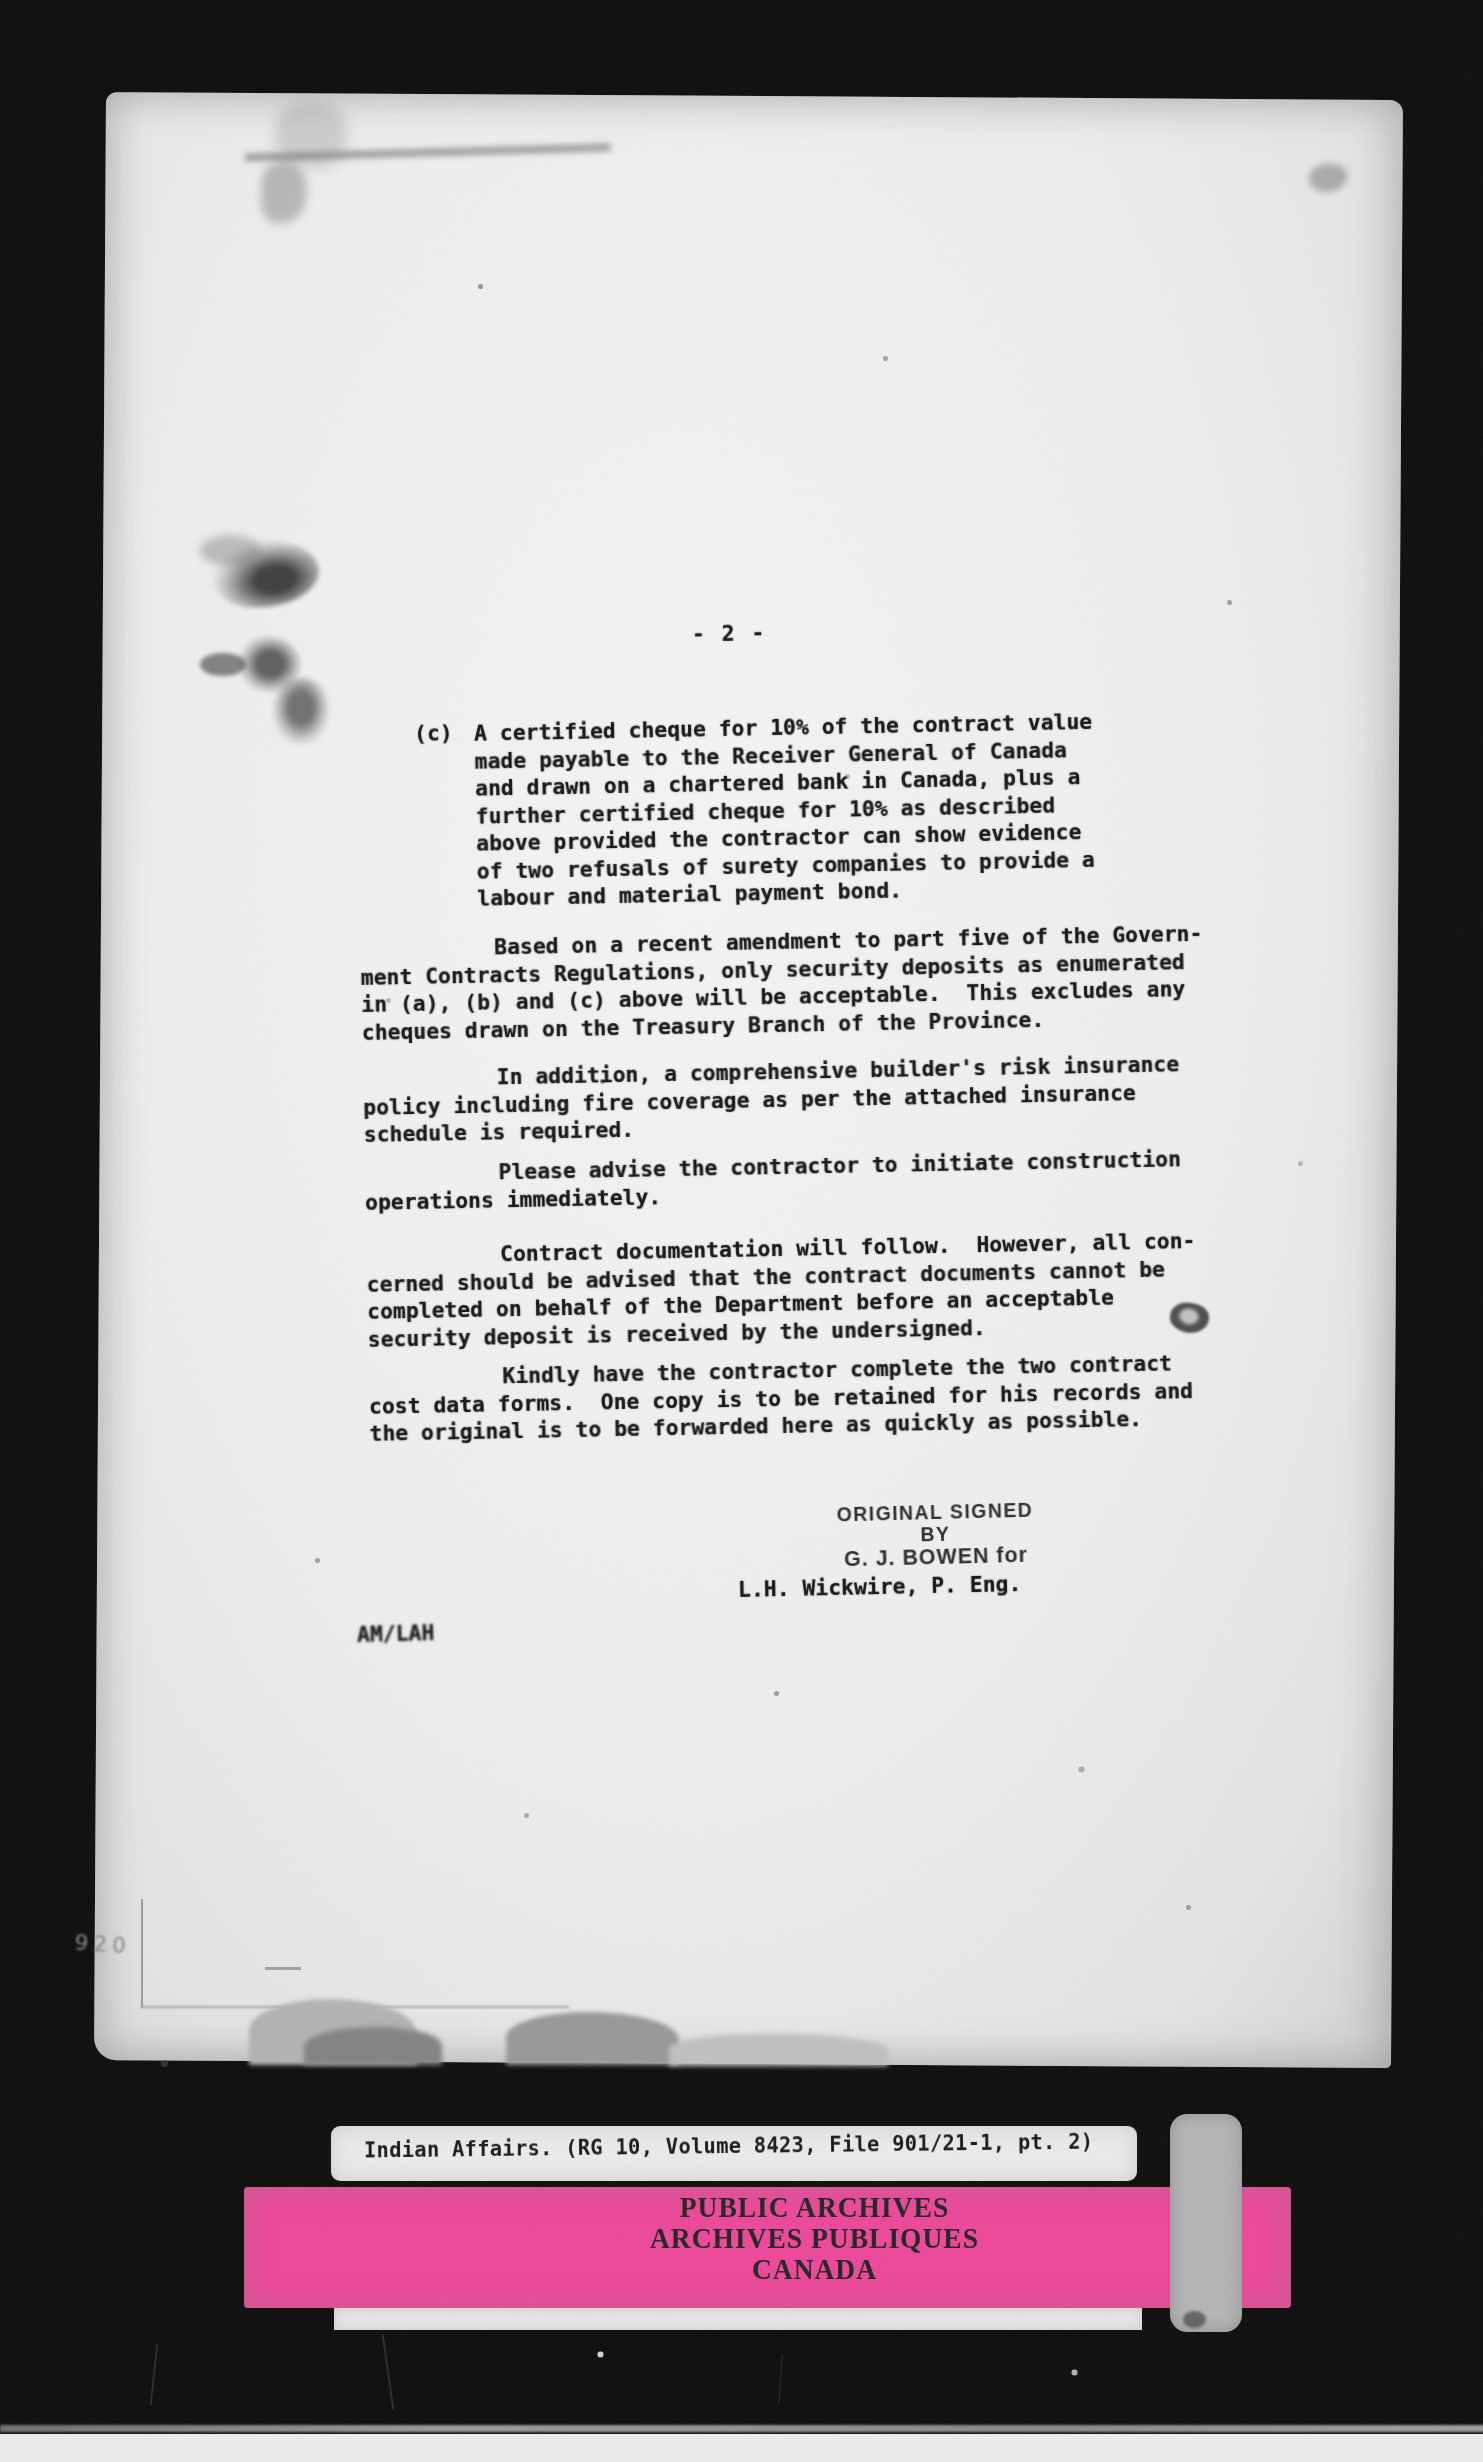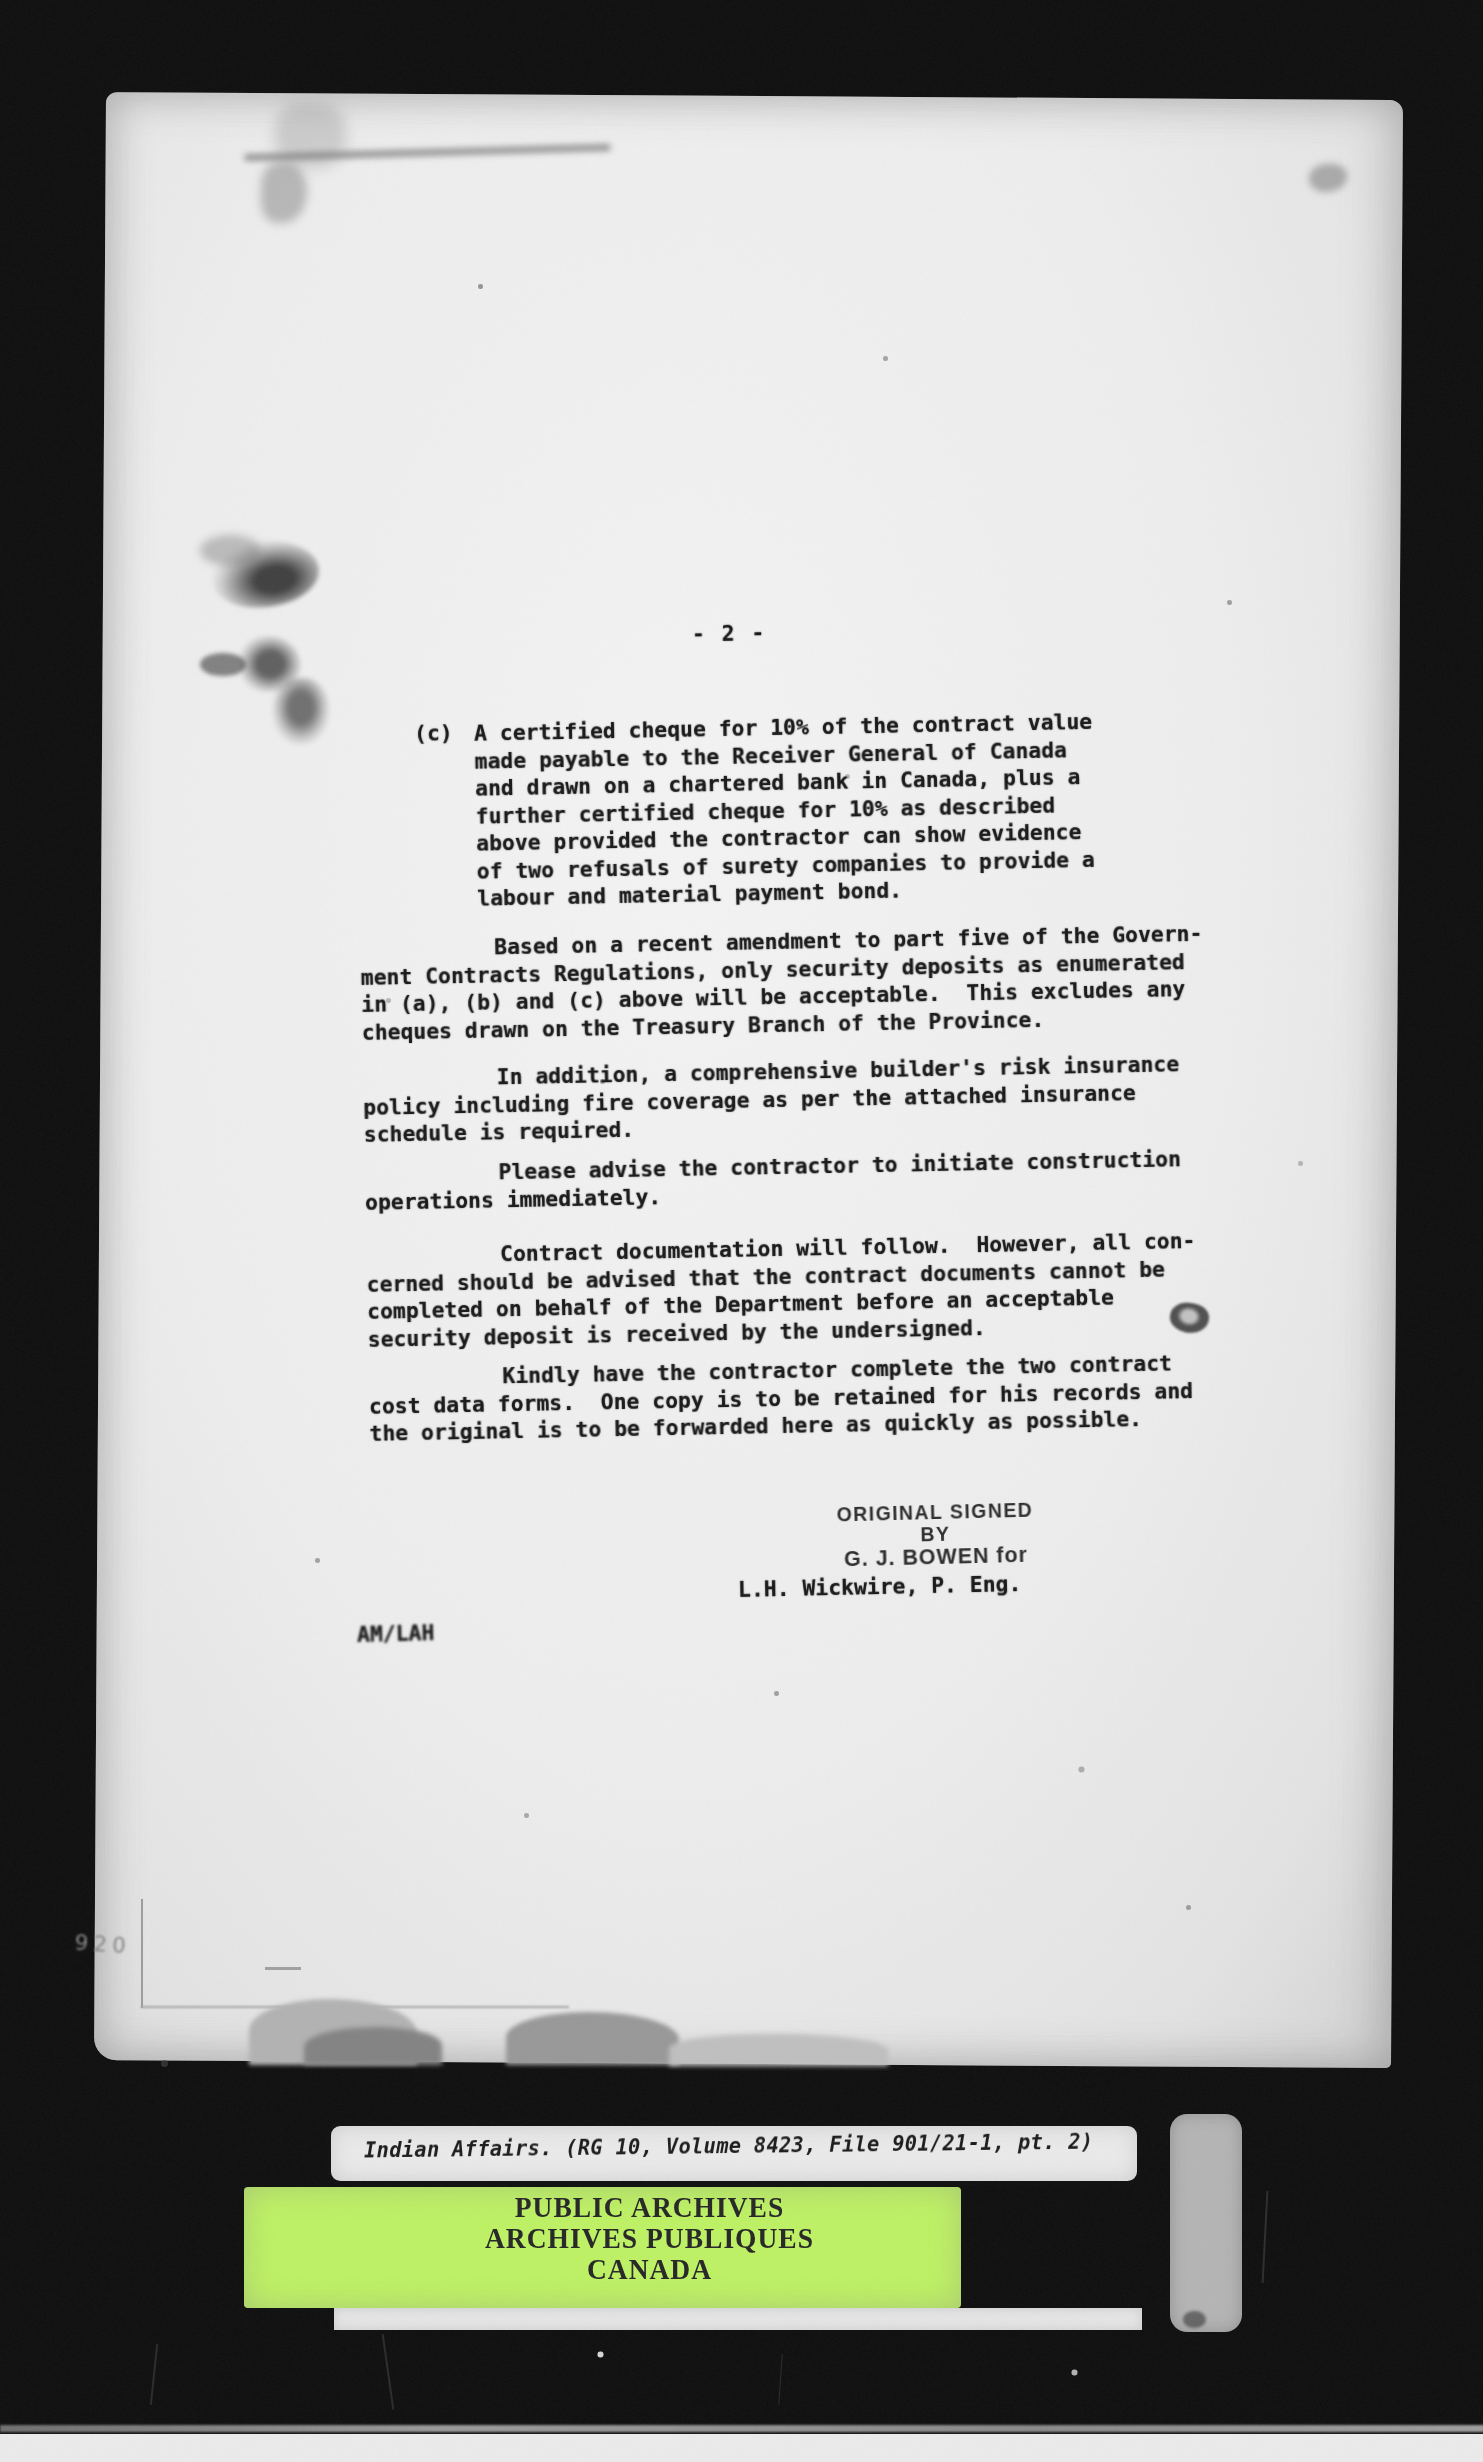--- a/index.html
+++ b/index.html
@@ -99,30 +99,29 @@
   }
   .stamp-signed .l1{font-size:19.4px;letter-spacing:1.5px;line-height:22.4px;}
   .stamp-signed .l2{font-size:21.4px;letter-spacing:1px;line-height:23.4px;}
   .wickwire{position:absolute;left:738px;top:1574px;transform:rotate(-1.2deg);white-space:pre;}
   .initials{position:absolute;left:357px;top:1621px;transform:rotate(-1.5deg);filter:blur(0.8px);}
   
   .caption-card{
     position:absolute;left:326px;top:2121px;width:816px;height:65px;box-sizing:border-box;
     background:#eaeaea;border:5.6px solid #0f0f0f;border-radius:14.3px;
     box-shadow:inset 0 0 20.4px rgba(140,140,140,0.3);
-    font-style:italic;
   }
   .caption-text{
     position:absolute;left:33px;top:8.2px;white-space:pre;
     font-size:20.4px;font-weight:bold;color:#1a1a1a;filter:blur(0.5px);
     transform:rotate(-0.7deg);letter-spacing:0.3px;
   }
   .archives-card{
-    position:absolute;left:244px;top:2187px;width:717px;height:121px;
-    background:#bef264;border-radius:4.1px;
+    position:absolute;left:244px;top:2187px;width:1047px;height:121px;
+    background:#ec4899;border-radius:4.1px;
     box-shadow:inset 0 0 31px rgba(130,130,130,0.35);
   }
   .archives-text{
     position:absolute;left:0;top:7.1px;width:100%;padding-left:94px;box-sizing:border-box;text-align:center;
     font-family:"Liberation Serif", serif;font-weight:bold;color:#262626;
     filter:blur(0.6px);transform:scaleY(1.05);
   }
   .stamp-line{font-size:27.5px;line-height:29.6px;letter-spacing:1px;white-space:pre;}
   .small-strip{position:absolute;left:334px;top:2308px;width:808px;height:22.4px;background:#e6e6e6;box-shadow:inset 0 0 10.2px rgba(140,140,140,0.3);}
   .right-patch{position:absolute;left:1170px;top:2114px;width:72px;height:218px;background:#b4b4b4;border-radius:17.3px;box-shadow:inset 0 0 15.3px rgba(90,90,90,0.4);}

